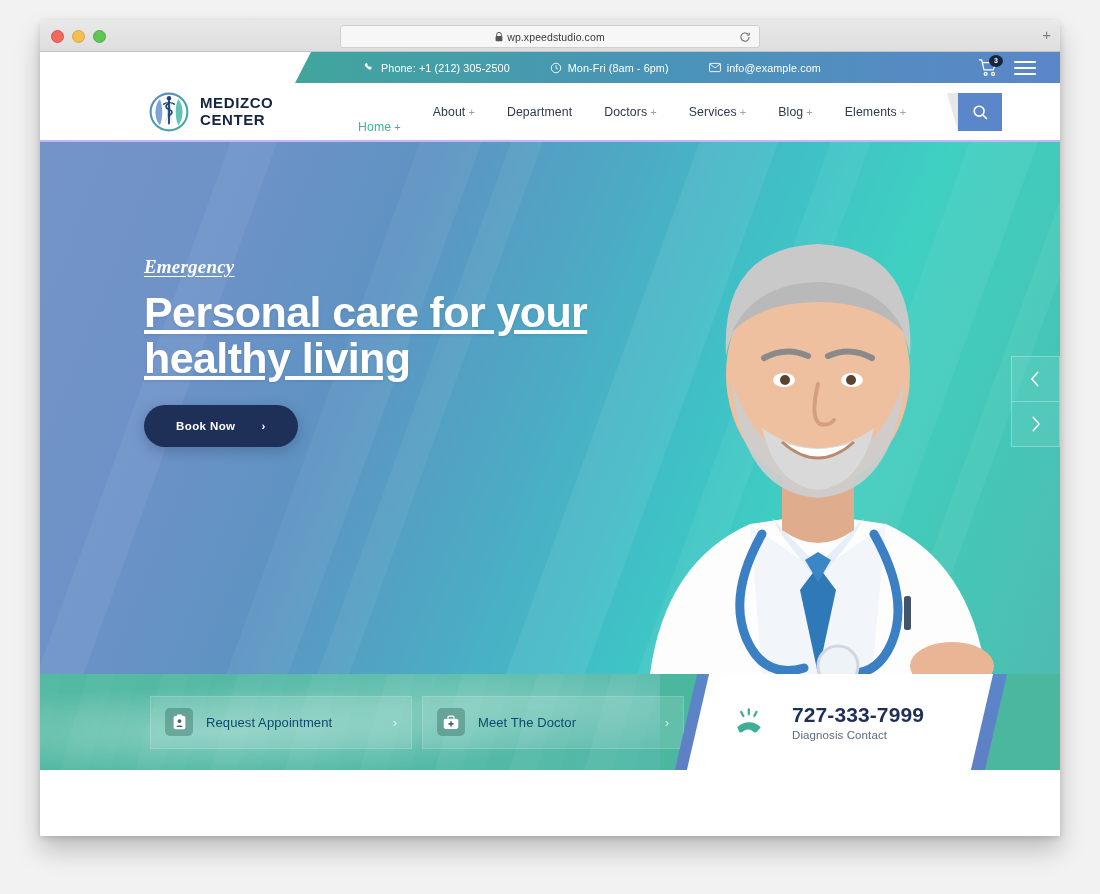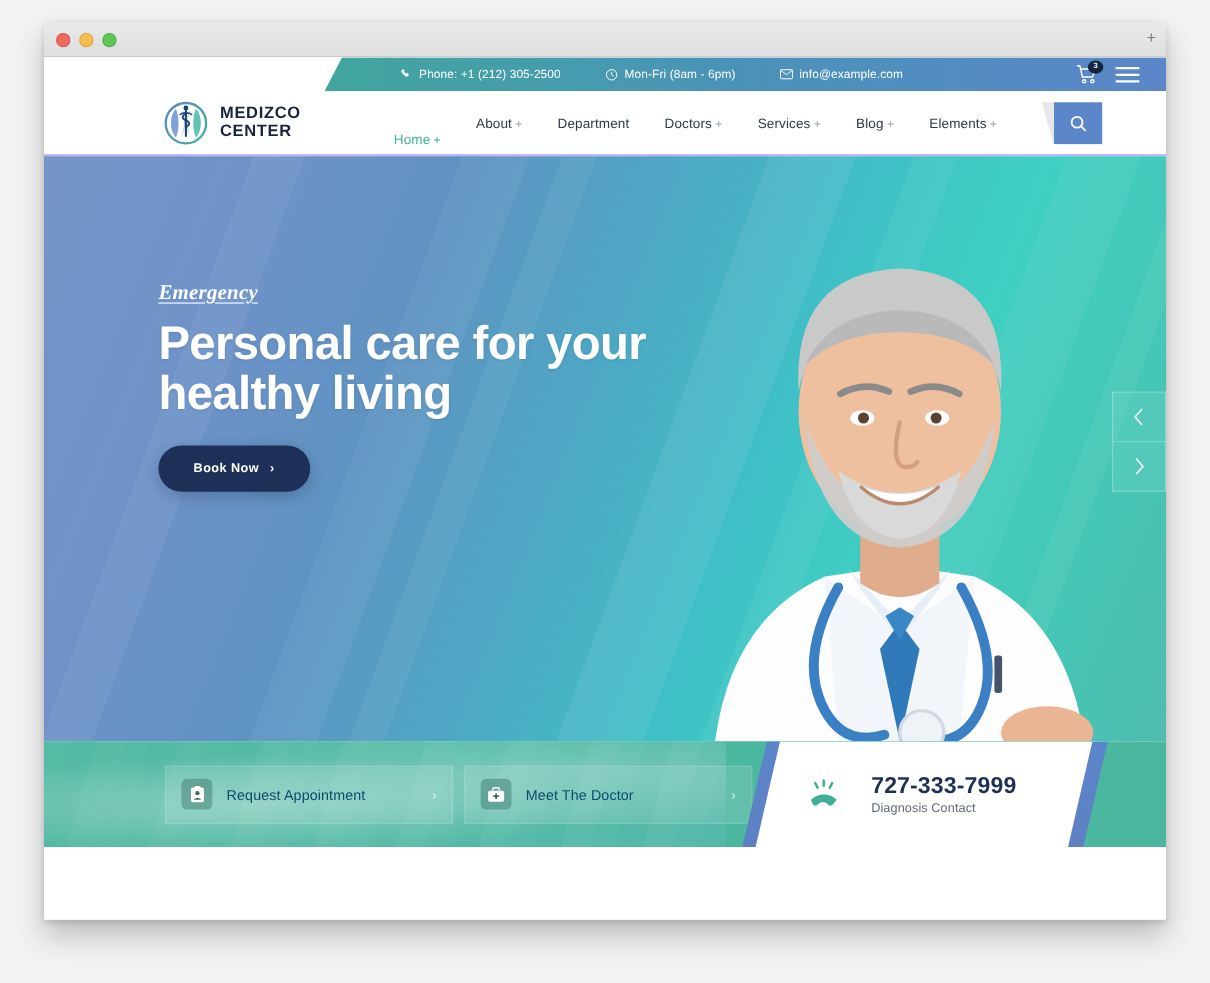--- a/index.html
+++ b/index.html
@@ -147,27 +147,28 @@
     font-family:"Liberation Serif", serif;
     font-style:italic;font-weight:bold;
     font-size:19px;letter-spacing:.2px;
     text-decoration:underline;text-underline-offset:3px;
     margin-bottom:12px;
   }
   .headline{
     font-size:43px;font-weight:bold;line-height:1.06;
     letter-spacing:-.6px;margin:0 0 24px 0;
     text-shadow:0 1px 3px rgba(0,0,0,.10);
+    text-decoration:underline;
   }
   .hero-copy{
     font-size:12.6px;line-height:1.95;color:#f0f4fa;
     width:432px;margin-bottom:28px;letter-spacing:.05px;
   }
   .book-btn{
-    display:inline-flex;align-items:center;gap:10px;
+    display:inline-flex;align-items:center;gap:26px;
     background:#1e2f58;color:#fff;
     padding:15px 32px;border-radius:30px;
     font-size:11.5px;font-weight:bold;letter-spacing:.4px;
     cursor:pointer;box-shadow:0 4px 14px rgba(16,28,56,.25);
   }
 
   .slider-nav{
     position:absolute;right:0;top:214px;
     display:flex;flex-direction:column;
   }
@@ -241,20 +242,33 @@
 
 <div class="browser">
 
   <div class="chrome">
     <div class="lights">
       <span class="light r"></span>
       <span class="light y"></span>
       <span class="light g"></span>
     </div>
 
+    <div class="urlbar">
+      <span class="urltext">
+        <svg class="lock-ico" width="8" height="10" viewBox="0 0 8 10">
+          <path d="M1.6 4V2.8a2.4 2.4 0 0 1 4.8 0V4" fill="none" stroke="#555" stroke-width="1"></path>
+          <rect x="0.6" y="4" width="6.8" height="5.2" rx="1" fill="#555"></rect>
+        </svg>
+        <span>wp.xpeedstudio.com</span>
+      </span>
+      <svg class="reload" viewBox="0 0 16 16" fill="none" stroke="#6a6a6a" stroke-width="1.4">
+        <path d="M13.5 8a5.5 5.5 0 1 1-1.7-3.9"></path>
+        <path d="M13.6 2.2v3.2h-3.2"></path>
+      </svg>
+    </div>
 
     <div class="newtab">+</div>
   </div>
 
   <div class="viewport">
 
     <div class="topbar">
       <div class="topbar-band"></div>
       <div class="topbar-inner">
 

